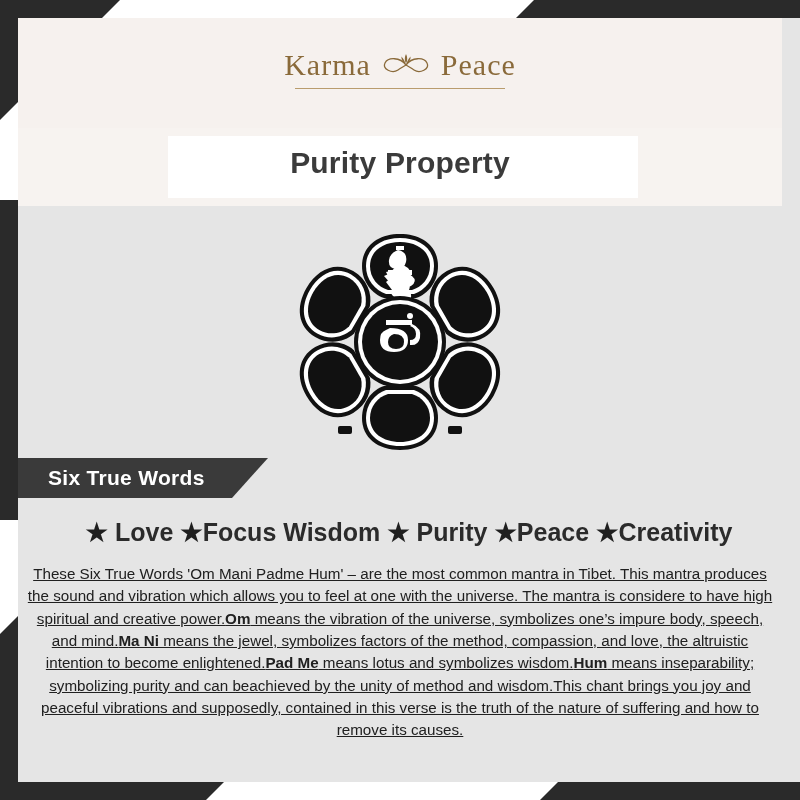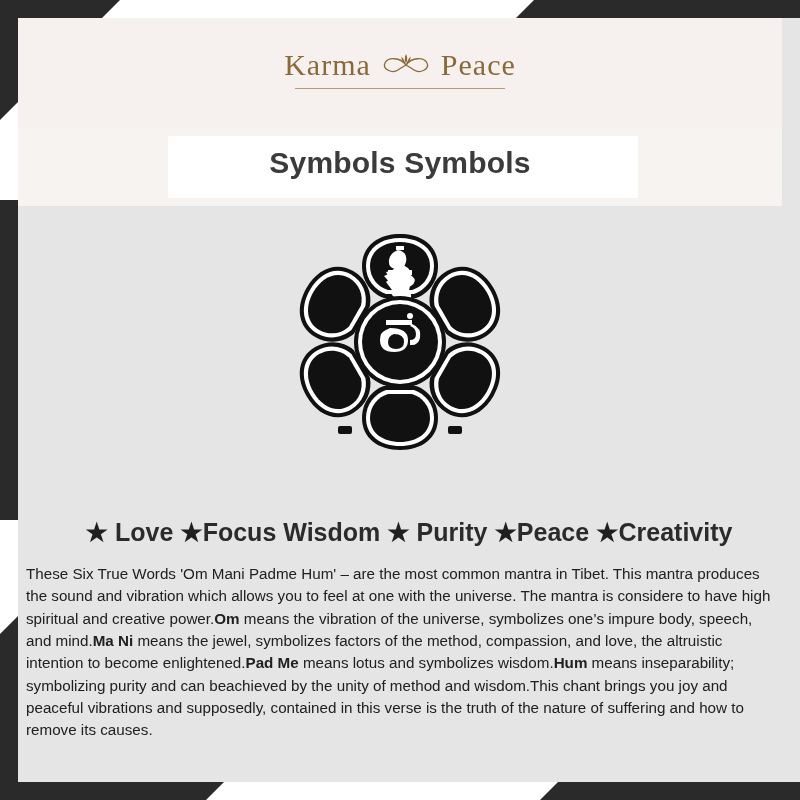--- a/index.html
+++ b/index.html
@@ -186,21 +186,22 @@
   .kw .star { color: #1f1f1f; }
 
   
   .body-copy {
     position: absolute;
     left: 8px; top: 545px;
     width: 748px;
     font-size: 15.2px;
     line-height: 1.47;
     color: #202020;
-    text-align: left;
+    text-align: center;
+    text-decoration: underline;
   }
   .body-copy b { font-weight: bold; }
 </style>
 </head>
 <body>
 
 <div id="page">
 
   <div class="corner corner-tl"></div>
   <div class="corner corner-tl2"></div>
@@ -233,21 +234,21 @@
               <path d="M22.4 6.5 C24.6 8.6, 25.8 11.2, 26.3 13.8 C24 12.6, 22.3 10, 22.4 6.5 Z"></path>
               <path d="M31.6 6.5 C31.7 10, 30 12.6, 27.7 13.8 C28.2 11.2, 29.4 8.6, 31.6 6.5 Z"></path>
             </g>
           </svg>
         </span>
         <span>Peace</span>
       </div>
       <div class="logo-rule"></div>
     </div>
 
-    <div class="page-title">Symbols Symbols</div>
+    <div class="page-title">Purity Property</div>
 
     <div class="mandala-wrap">
       <svg width="300" height="260" viewBox="0 0 300 260">
         <g fill="#111111">
 
           <g transform="translate(150,128)">
 
             <g transform="rotate(0)">
               <path d="M0,-108 C22,-108 38,-96 38,-76 C38,-60 28,-48 16,-44 L-16,-44 C-28,-48 -38,-60 -38,-76 C-38,-96 -22,-108 0,-108 Z"></path>
               <path d="M0,-104 C19,-104 34,-94 34,-76 C34,-62 25,-52 14,-48 L-14,-48 C-25,-52 -34,-62 -34,-76 C-34,-94 -19,-104 0,-104 Z" fill="#ffffff"></path>
@@ -312,20 +313,23 @@
               <circle cx="10" cy="-26" r="3"></circle>
             </g>
           </g>
 
           <rect x="88" y="212" width="14" height="8" rx="2"></rect>
           <rect x="198" y="212" width="14" height="8" rx="2"></rect>
         </g>
       </svg>
     </div>
 
+    <div class="ribbon">
+      <span class="ribbon-label">Six True Words</span>
+    </div>
 
     <div class="keywords">
       <span class="kw"><span class="star">★</span>&nbsp;<span>Love</span>&nbsp;</span><span class="kw"><span class="star">★</span><span>Focus</span>&nbsp;</span><span class="kw"><span>Wisdom</span>&nbsp;</span><span class="kw"><span class="star">★</span>&nbsp;<span>Purity</span>&nbsp;</span><span class="kw"><span class="star">★</span><span>Peace</span>&nbsp;</span><span class="kw"><span class="star">★</span><span>Creativity</span></span>
     </div>
 
     <div class="body-copy">
       <span>These Six True Words 'Om Mani Padme Hum' – are the most common mantra in Tibet. This mantra produces the sound and vibration which allows you to feel at one with the universe. The mantra is considere to have high spiritual and creative power.</span><b>Om</b><span>  means the vibration of the universe, symbolizes one’s impure body, speech, and mind.</span><b>Ma Ni</b><span> means the jewel, symbolizes factors of the method, compassion, and love, the altruistic intention to become enlightened.</span><b>Pad Me</b><span> means lotus and symbolizes wisdom.</span><b>Hum</b><span> means inseparability; symbolizing purity and can beachieved by the unity of method and wisdom.This chant brings you joy and peaceful vibrations and supposedly, contained in this verse is the truth of the nature of suffering and how to remove its causes.</span>
     </div>
 
   </div>

